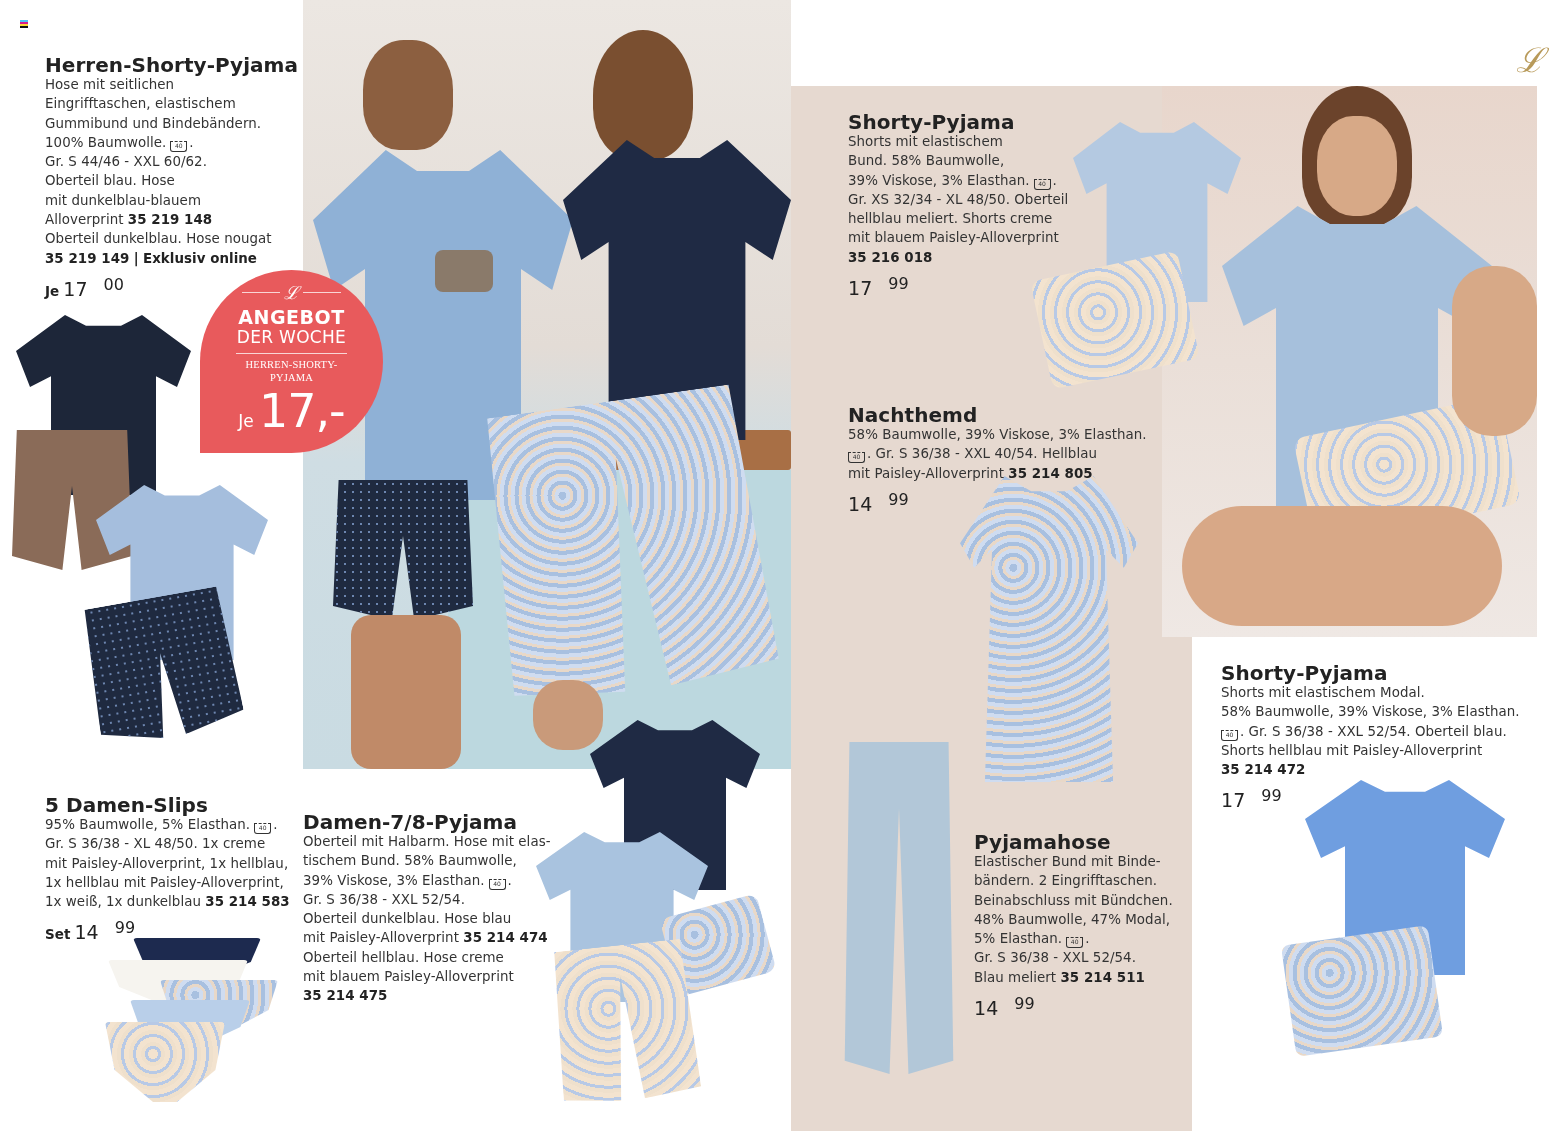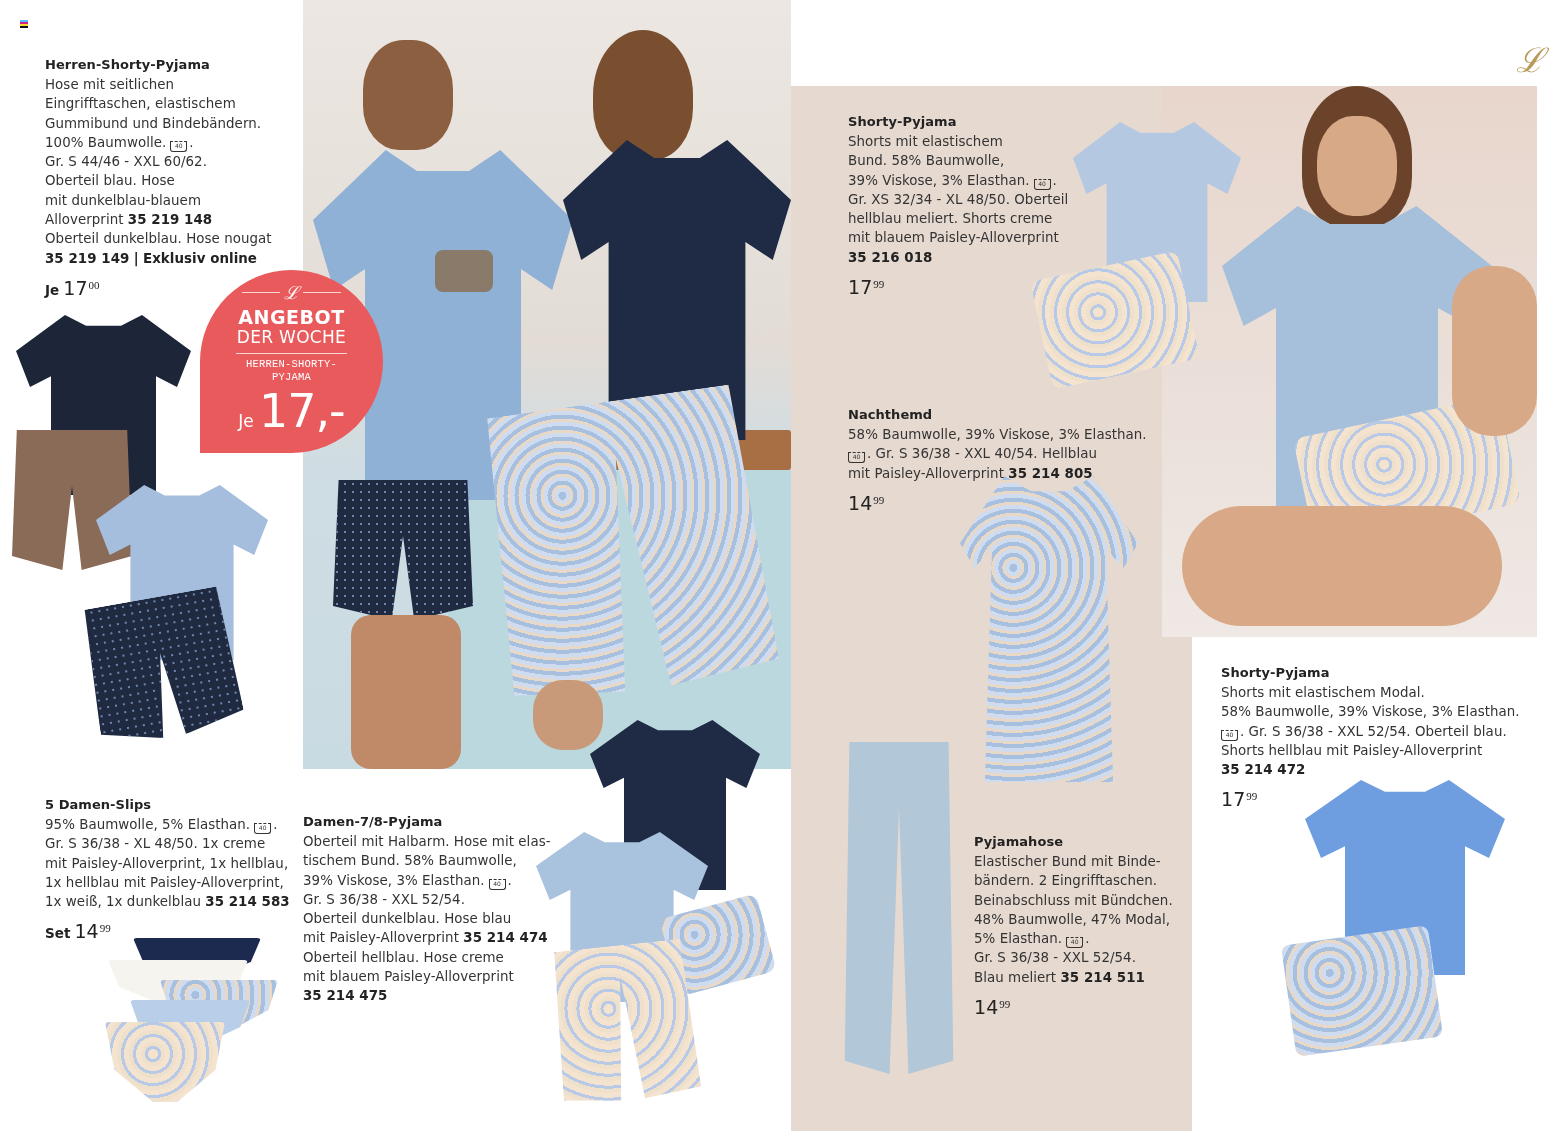--- a/index.html
+++ b/index.html
@@ -17,39 +17,39 @@
 
   
   .photo { overflow: hidden; }
   .photo-main { left: 303px; top: 0; width: 488px; height: 769px;
     background: linear-gradient(180deg, #ece7e2 0%, #e3dcd6 45%, #cfdde3 60%, #c9dbe2 100%); }
   .photo-woman { left: 1162px; top: 86px; width: 375px; height: 551px;
     background: linear-gradient(180deg, #e8d6cc 0%, #eadfd8 50%, #efe8e4 100%); }
 
   
   .prod { font-size: 13.4px; line-height: 19.3px; color: #333; letter-spacing: 0.05px; }
-  .prod .title { font-weight: bold; font-size: 13px; color: #222; line-height: 20px; }
+  .prod .title { font-weight: bold; font-size: 20px; color: #222; line-height: 20px; }
   .prod .line { white-space: nowrap; }
   .prod b { font-weight: bold; color: #222; }
   .price { margin-top: 4px; font-size: 19px; color: #222; white-space: nowrap; line-height: 26px; }
   .price .je { font-size: 13.5px; font-weight: bold; margin-right: 4px; }
-  .price sup { font-size: 11px; vertical-align: 6px; margin-left: 1px; font-family: Liberation Serif, serif; }
+  .price sup { font-size: 16px; vertical-align: 6px; margin-left: 16px; }
 
   .wash { display: inline-block; width: 17px; height: 11px; border: 1.3px solid #333; border-top: none;
     border-radius: 0 0 3px 3px; font-size: 6px; line-height: 9px; text-align: center; vertical-align: -1px; margin: 0 2px 0 4px; position: relative; }
   .wash::before { content: ""; position: absolute; left: -1px; right: -1px; top: 0; border-top: 1.3px dashed #333; }
 
   
   .badge { left: 200px; top: 270px; width: 183px; height: 183px; background: #e85a5c;
     border-radius: 50% 50% 50% 0; color: #fff; text-align: center; }
   .badge .logo { position: absolute; left: 0; right: 0; top: 10px; font-size: 18px; font-family: "DejaVu Serif", serif; font-style: italic; }
   .badge .rule { position: absolute; height: 1px; background: rgba(255,255,255,0.75); }
   .badge .h1 { position: absolute; left: 0; right: 0; top: 36px; font-weight: bold; font-size: 19px; letter-spacing: 0.5px; }
   .badge .h2 { position: absolute; left: 0; right: 0; top: 57px; font-size: 17px; letter-spacing: 0.3px; }
-  .badge .h3 { position: absolute; left: 0; right: 0; top: 88px; font-size: 10.5px; line-height: 13px; letter-spacing: 0.2px; font-family: Liberation Mono, monospace; }
+  .badge .h3 { position: absolute; left: 0; right: 0; top: 88px; font-size: 10.5px; line-height: 13px; letter-spacing: 0.2px; font-family: Liberation Serif, serif; }
   .badge .pr { position: absolute; left: 0; right: 0; top: 114px; font-weight: normal; white-space: nowrap; }
   .badge .pr .je { font-size: 17px; }
   .badge .pr .big { font-size: 46px; letter-spacing: -1px; }
 
   
   .brand-logo { left: 1516px; top: 40px; width: 36px; height: 40px; color: #b89a5a;
     font-family: "DejaVu Serif", serif; font-style: italic; font-size: 34px; line-height: 40px; }
 
   
   .shape { position: absolute; }

